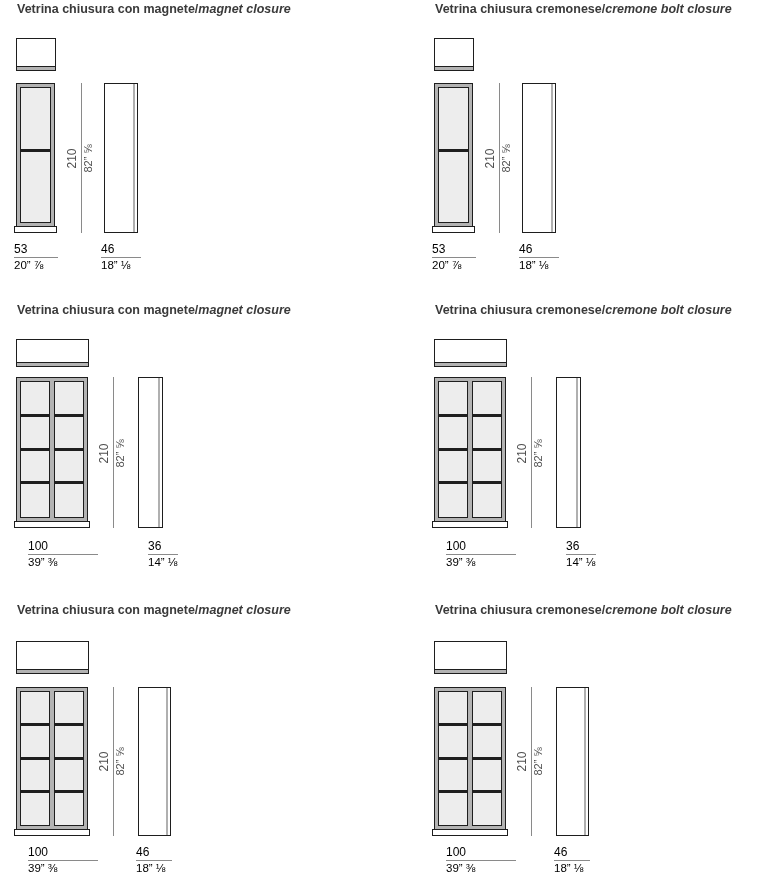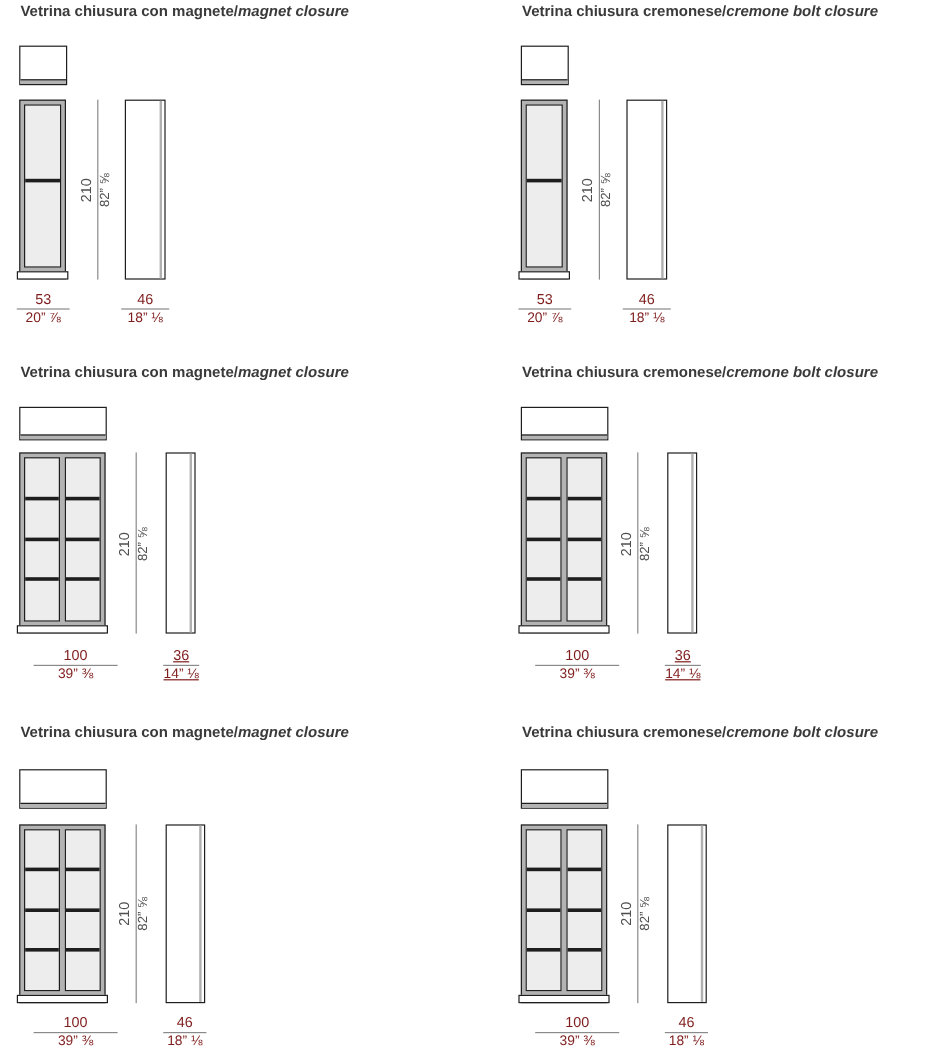--- a/index.html
+++ b/index.html
@@ -56,29 +56,29 @@
 
   
   .side { position:absolute; background:#fff; border:1px solid #1e1e1e; }
   .r1 .side { top:83px; height:150px; } .r2 .side { top:84px; height:151px; } .r3 .side { top:101px; height:149px; }
   .v-narrow .side { left:104px; width:34px; }
   .v-wide36 .side { left:138px; width:25px; }
   .v-wide46 .side { left:138px; width:33px; }
   .side-strip { position:absolute; top:0; bottom:0; right:2px; width:2px; background:#b0b0b0; }
 
   
-  .dim { position:absolute; color:#7f1d1d; text-align:center; }
+  .dim { position:absolute; color:#000000; }
   .r1 .dim { top:243px; } .r2 .dim { top:247px; } .r3 .dim { top:260px; }
   .dim .cm { font-size:12px; line-height:13px; }
   .dim .dline { height:1px; background:#8a8a8a; margin-top:1px; }
   .dim .inch { font-size:11.5px; line-height:13px; padding-top:1px; white-space:nowrap; }
   .v-narrow .dim-w { left:14px;  width:44px; }
   .v-narrow .dim-d { left:101px; width:40px; }
   .v-wide36 .dim-w, .v-wide46 .dim-w { left:28px; width:70px; }
-  .v-wide36 .dim-d { left:136px; width:30px;text-decoration:underline; }
+  .v-wide36 .dim-d { left:148px; width:30px; }
   .v-wide46 .dim-d { left:136px; width:36px; }
 </style>
 </head>
 <body>
 
 <div class="page">
 
   <section class="cell r1 col-l v-narrow">
     <h2 class="title"><b>Vetrina</b><span> chiusura con magnete/</span><i>magnet closure</i></h2>
     <div class="plan">

